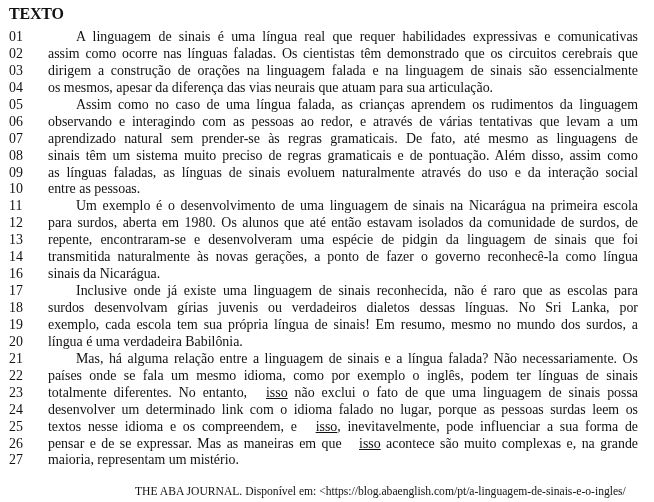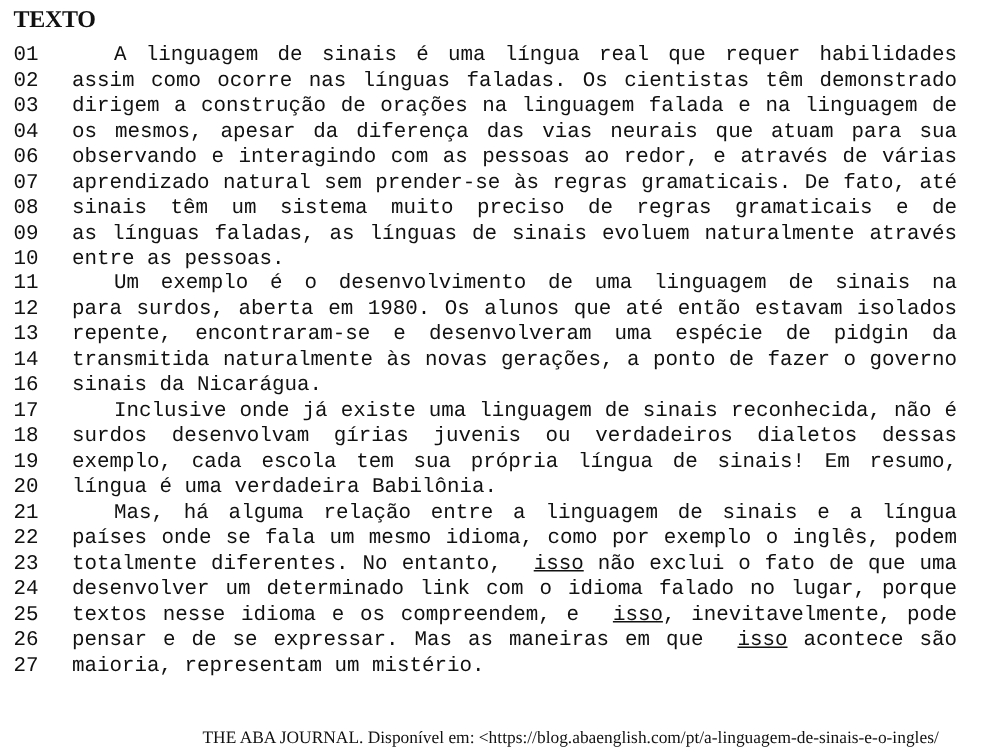--- a/index.html
+++ b/index.html
@@ -29,21 +29,20 @@
       left: 0;
       top: 29px;
       width: 654px;
     }
     .line {
       position: relative;
       height: 16.95px;
       line-height: 16.95px;
       font-size: 13.9px;
       white-space: nowrap;
-      font-family: Liberation Mono, monospace;
     }
     .num {
       position: absolute;
       left: 9px;
       top: 0;
       width: 24px;
       font-size: 13.9px;
     }
     .txt {
       position: absolute;
@@ -95,26 +94,30 @@
       </div>
     <div class="line">
         <span class="num">03</span>
         <span class="txt">dirigem a construção de orações na linguagem falada e na linguagem de sinais são essencialmente</span>
       </div>
     <div class="line">
         <span class="num">04</span>
         <span class="txt last">os mesmos, apesar da diferença das vias neurais que atuam para sua articulação.</span>
       </div>
     <div class="line">
+        <span class="num">05</span>
+        <span class="txt indent">Assim como no caso de uma língua falada, as crianças aprendem os rudimentos da linguagem</span>
+      </div>
+    <div class="line">
         <span class="num">06</span>
         <span class="txt">observando e interagindo com as pessoas ao redor, e através de várias tentativas que levam a um</span>
       </div>
     <div class="line">
         <span class="num">07</span>
-        <span class="txt">aprendizado natural sem prender-se às regras gramaticais. De fato, até mesmo as diferentes de</span>
+        <span class="txt">aprendizado natural sem prender-se às regras gramaticais. De fato, até mesmo as linguagens de</span>
       </div>
     <div class="line">
         <span class="num">08</span>
         <span class="txt">sinais têm um sistema muito preciso de regras gramaticais e de pontuação. Além disso, assim como</span>
       </div>
     <div class="line">
         <span class="num">09</span>
         <span class="txt">as línguas faladas, as línguas de sinais evoluem naturalmente através do uso e da interação social</span>
       </div>
     <div class="line">

